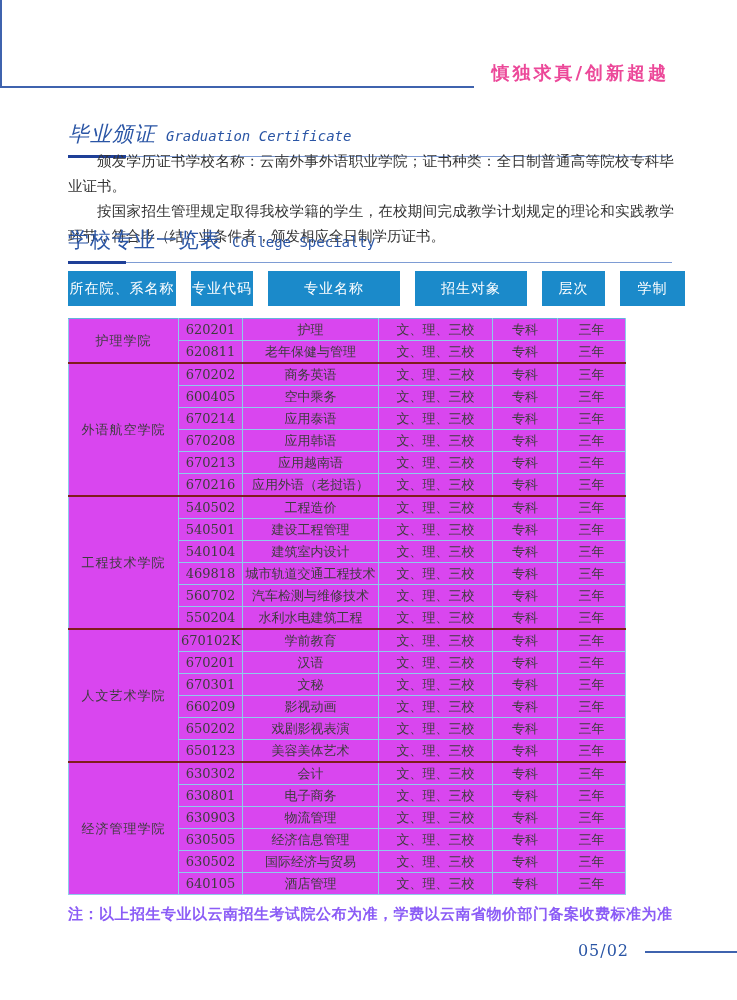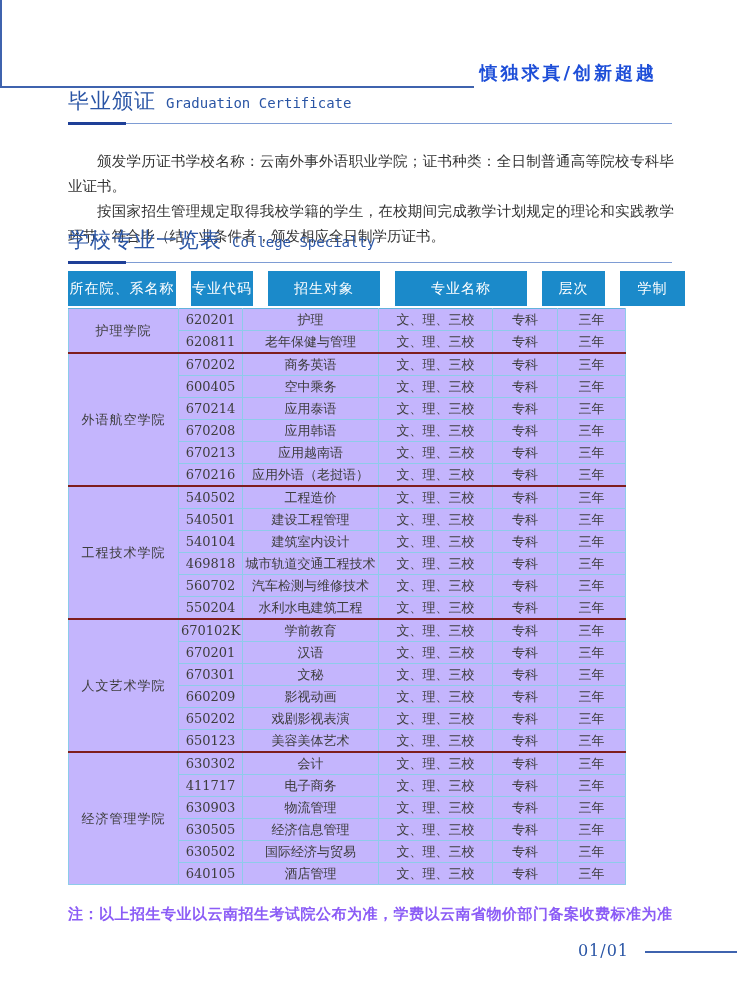--- a/index.html
+++ b/index.html
@@ -5,47 +5,47 @@
   html,body{margin:0;padding:0;}
   body{
     width:737px;height:1000px;position:relative;background:#ffffff;overflow:hidden;
     font-family:"DejaVu Serif","Liberation Serif",serif;
     -webkit-font-smoothing:antialiased;
   }
   
   .vline-top{position:absolute;left:0;top:0;width:2px;height:87px;background:#3f63ae;}
   .hline-top{position:absolute;left:0;top:86px;width:474px;height:2px;background:#3f63ae;}
   .slogan{
-    position:absolute;top:61px;right:80px;
+    position:absolute;top:61px;right:68px;
     font-family:"DejaVu Sans","Liberation Sans",sans-serif;
-    font-weight:bold;font-size:18px;letter-spacing:3px;color:#1d4ed8;white-space:nowrap;
+    font-weight:bold;font-size:18px;letter-spacing:3px;color:#ec4899;white-space:nowrap;
   }
   
   .section{position:absolute;left:68px;width:604px;}
   .sec-title-row{white-space:nowrap;}
   .sec-title-zh{font-size:21px;color:#2a55a5;letter-spacing:1px;}
   .sec-title-en{font-family:"DejaVu Sans Mono","Liberation Mono",monospace;font-size:14px;color:#2a55a5;margin-left:10px;}
   .sec-underline{position:relative;margin-top:7px;height:3px;}
   .sec-underline .thin{position:absolute;left:0;right:0;top:1px;height:1px;background:#7e9cd4;}
   .sec-underline .thick{position:absolute;left:0;top:0;width:58px;height:3px;background:#1e3f97;}
-  #sec-graduation{top:87px;}
+  #sec-graduation{top:120px;font-style:italic;}
   #sec-specialty{top:226px;}
   
   .para-block{position:absolute;left:68px;top:149px;width:606px;font-size:14.5px;line-height:25px;color:#333333;text-align:justify;}
   .para-block p{margin:0;text-indent:2em;}
   
   .table-wrap{position:absolute;left:68px;top:271px;width:557px;}
   .thead-flex{display:flex;gap:15px;width:557px;}
   .thead-flex .hcell{
     background:#1b8aca;color:#ffffff;font-size:14px;letter-spacing:1px;
     height:35px;display:flex;align-items:center;justify-content:center;white-space:nowrap;
   }
   .hc0{flex:0 0 108px;} .hc1{flex:0 0 62px;} .hc2{flex:0 0 132px;}
   .hc3{flex:0 0 112px;} .hc4{flex:0 0 63px;text-align:center;} .hc5{flex:0 0 65px;}
-  table.body-table{border-collapse:collapse;table-layout:fixed;width:557px;margin-top:2px;background:#c4b5fd;}
+  table.body-table{border-collapse:collapse;table-layout:fixed;width:557px;margin-top:12px;background:#d946ef;}
   table.body-table td{
     border:1px solid #8ecbea;height:21px;padding:0 2px;
     text-align:center;vertical-align:middle;font-size:13px;color:#3d3d3d;
     overflow:hidden;white-space:nowrap;
   }
   table.body-table{border:1px solid #62b2dc;}
   table.body-table tr.group-start td{border-top:2px solid #7f1d1d;}
   table.body-table tr:first-child td{border-top:1px solid #62b2dc;}
   td.college-cell{font-size:13.5px;letter-spacing:1px;}
   
@@ -86,22 +86,22 @@
   <div class="sec-underline">
     <span class="thin"></span>
       <span class="thick"></span>
   </div>
 </div>
 
 <div class="table-wrap">
   <div class="thead-flex">
     <div class="hcell hc0">所在院、系名称</div>
     <div class="hcell hc1">专业代码</div>
+    <div class="hcell hc2">专业名称</div>
     <div class="hcell hc3">招生对象</div>
-    <div class="hcell hc2">专业名称</div>
     <div class="hcell hc4">层次</div>
     <div class="hcell hc5">学制</div>
   </div>
   <table class="body-table">
     <colgroup>
       <col style="width:110px">
         <col style="width:64px">
         <col style="width:136px">
       <col style="width:114px">
         <col style="width:65px">
@@ -254,21 +254,21 @@
         </tr>
         <tr class="group-start">
           <td rowspan="6" class="college-cell">经济管理学院</td>
           <td>630302</td>
           <td>会计</td>
           <td>文、理、三校</td>
           <td>专科</td>
           <td>三年</td>
         </tr>
         <tr>
-          <td>411717</td>
+          <td>630801</td>
           <td>电子商务</td>
           <td>文、理、三校</td>
           <td>专科</td>
           <td>三年</td>
         </tr>
         <tr>
           <td>630903</td>
           <td>物流管理</td>
           <td>文、理、三校</td>
           <td>专科</td>
@@ -294,14 +294,14 @@
           <td>文、理、三校</td>
           <td>专科</td>
           <td>三年</td>
         </tr>
       </tbody>
   </table>
 </div>
 
 <div class="red-note">注：以上招生专业以云南招生考试院公布为准，学费以云南省物价部门备案收费标准为准</div>
 
-<div class="footer-page">01/01</div>
+<div class="footer-page">05/02</div>
 <div class="footer-line"></div>
 
 </body></html>

